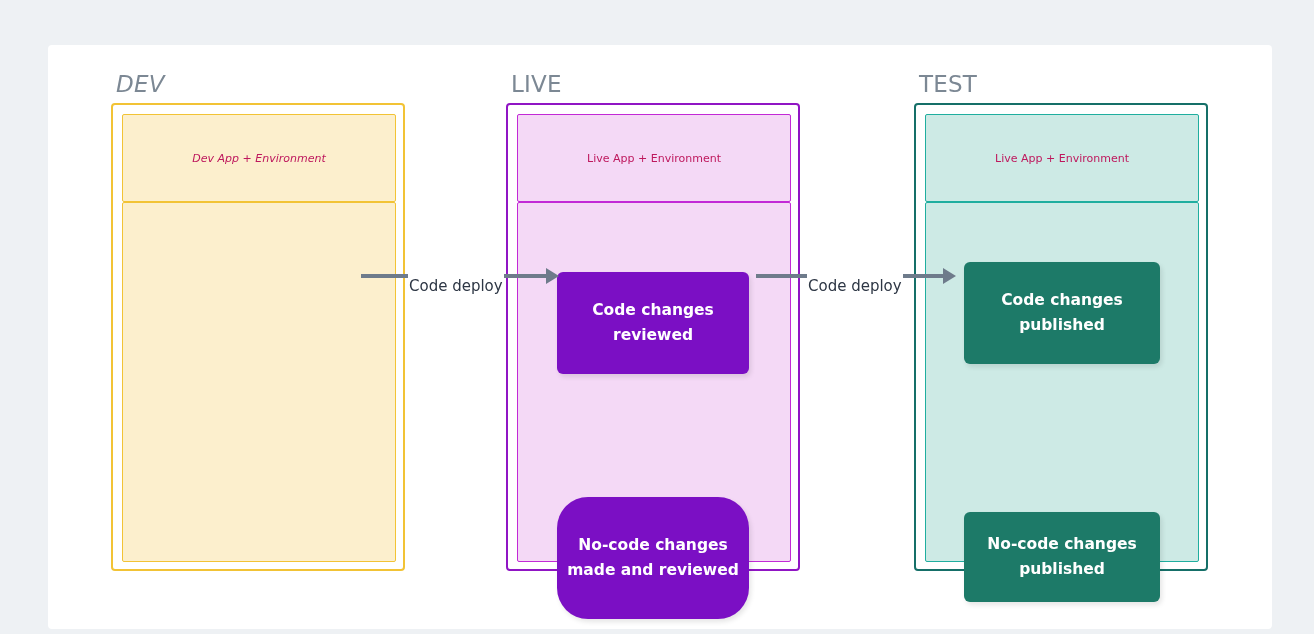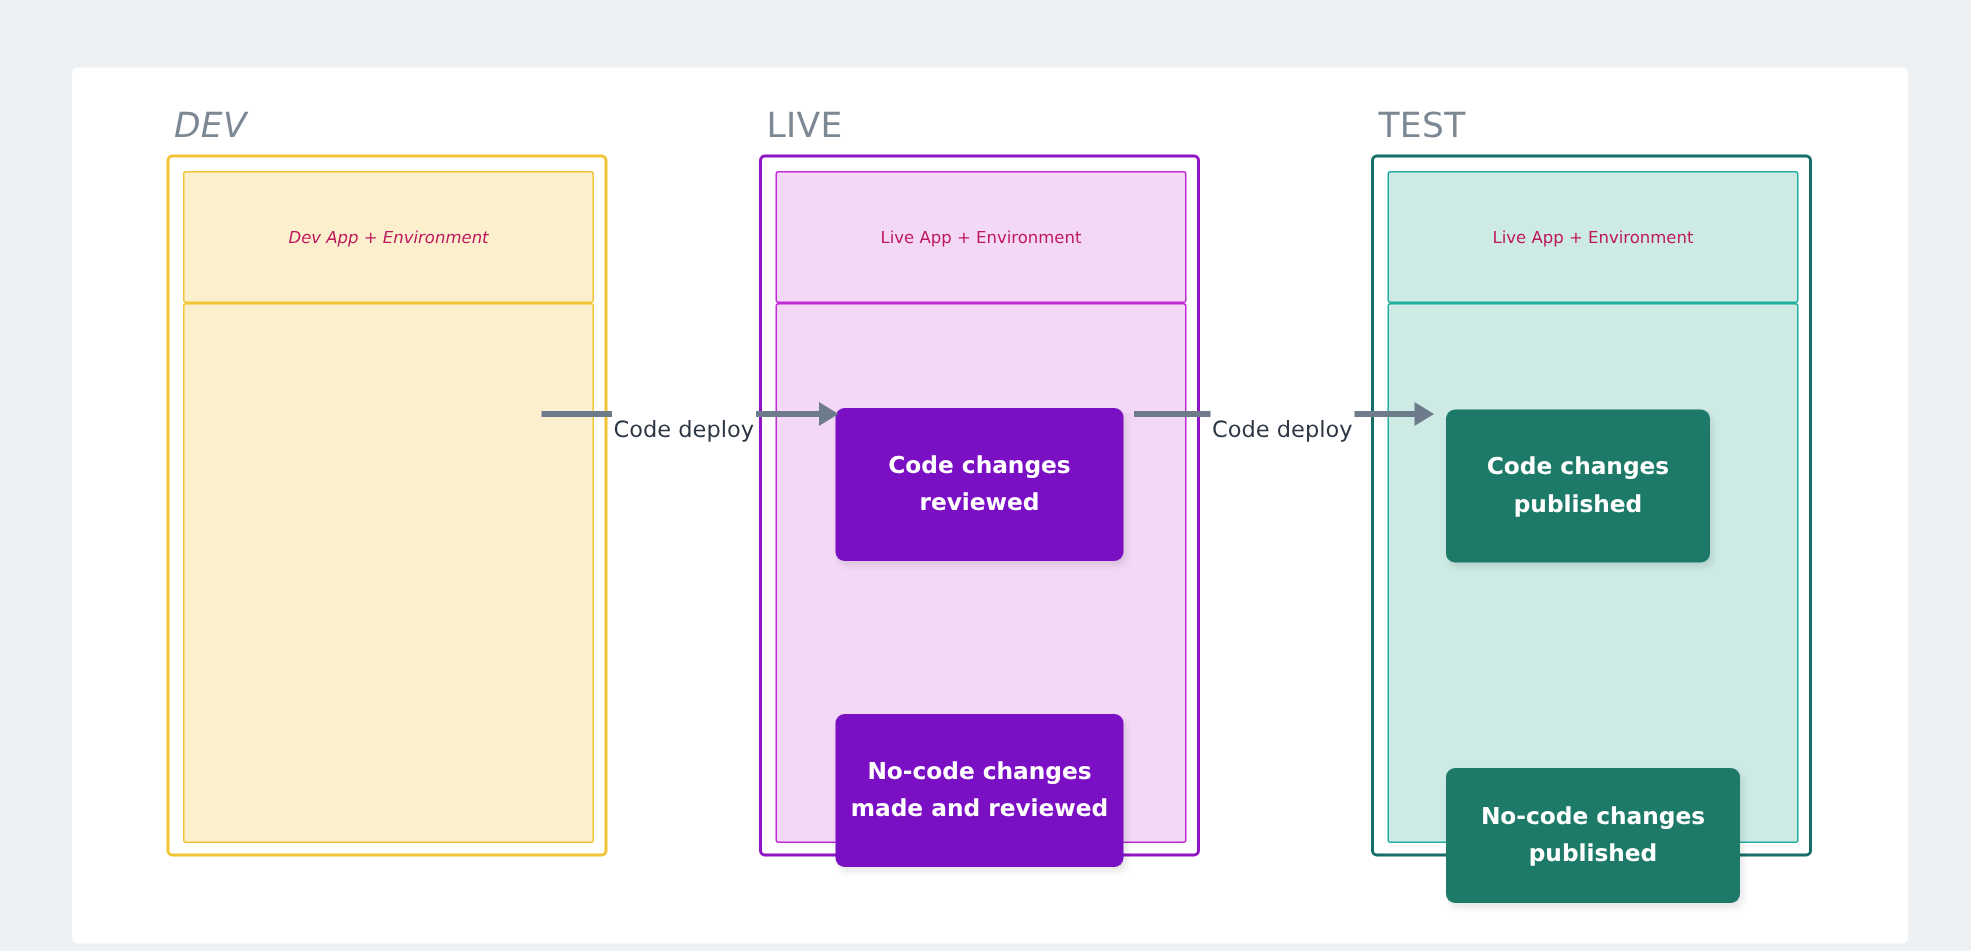--- a/index.html
+++ b/index.html
@@ -125,23 +125,23 @@
     padding: 0 10px;
   }
   .pbox-orange { background: #e3822f; }
   .pbox-purple { background: #7b0fc4; }
   .pbox-teal   { background: #1d7a68; }
 
   
   .box-dev-1  { left: 53px; top: 167px; width: 196px; height: 102px; }
   
   .box-test-1 { left: 49px; top: 167px; width: 192px; height: 102px; }
-  .box-test-2 { left: 49px; top: 371px; width: 192px; height: 102px; }
-  
-  .box-live-1 { left: 48px; top: 168px; width: 176px; height: 102px; }
+  .box-test-2 { left: 49px; top: 392px; width: 192px; height: 122px; border-radius: 31px; }
+  
+  .box-live-1 { left: 48px; top: 157px; width: 196px; height: 102px; }
   .box-live-2 { left: 48px; top: 371px; width: 196px; height: 90px; margin-top: 36px; }
 
   
   .conn {
     position: absolute;
     height: 30px;
     display: flex;
     align-items: center;
   }
   .conn-line {

